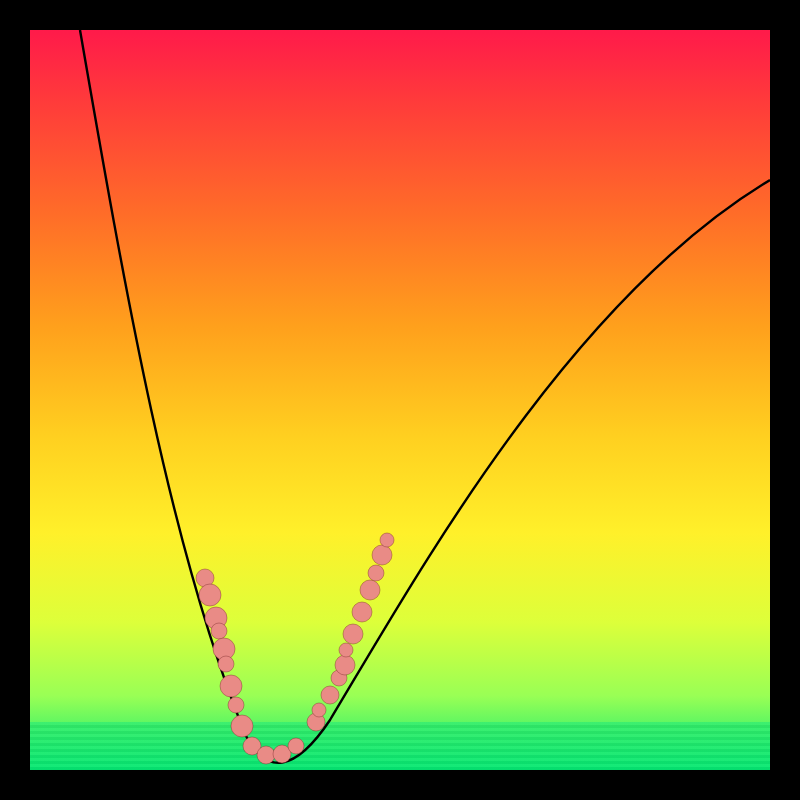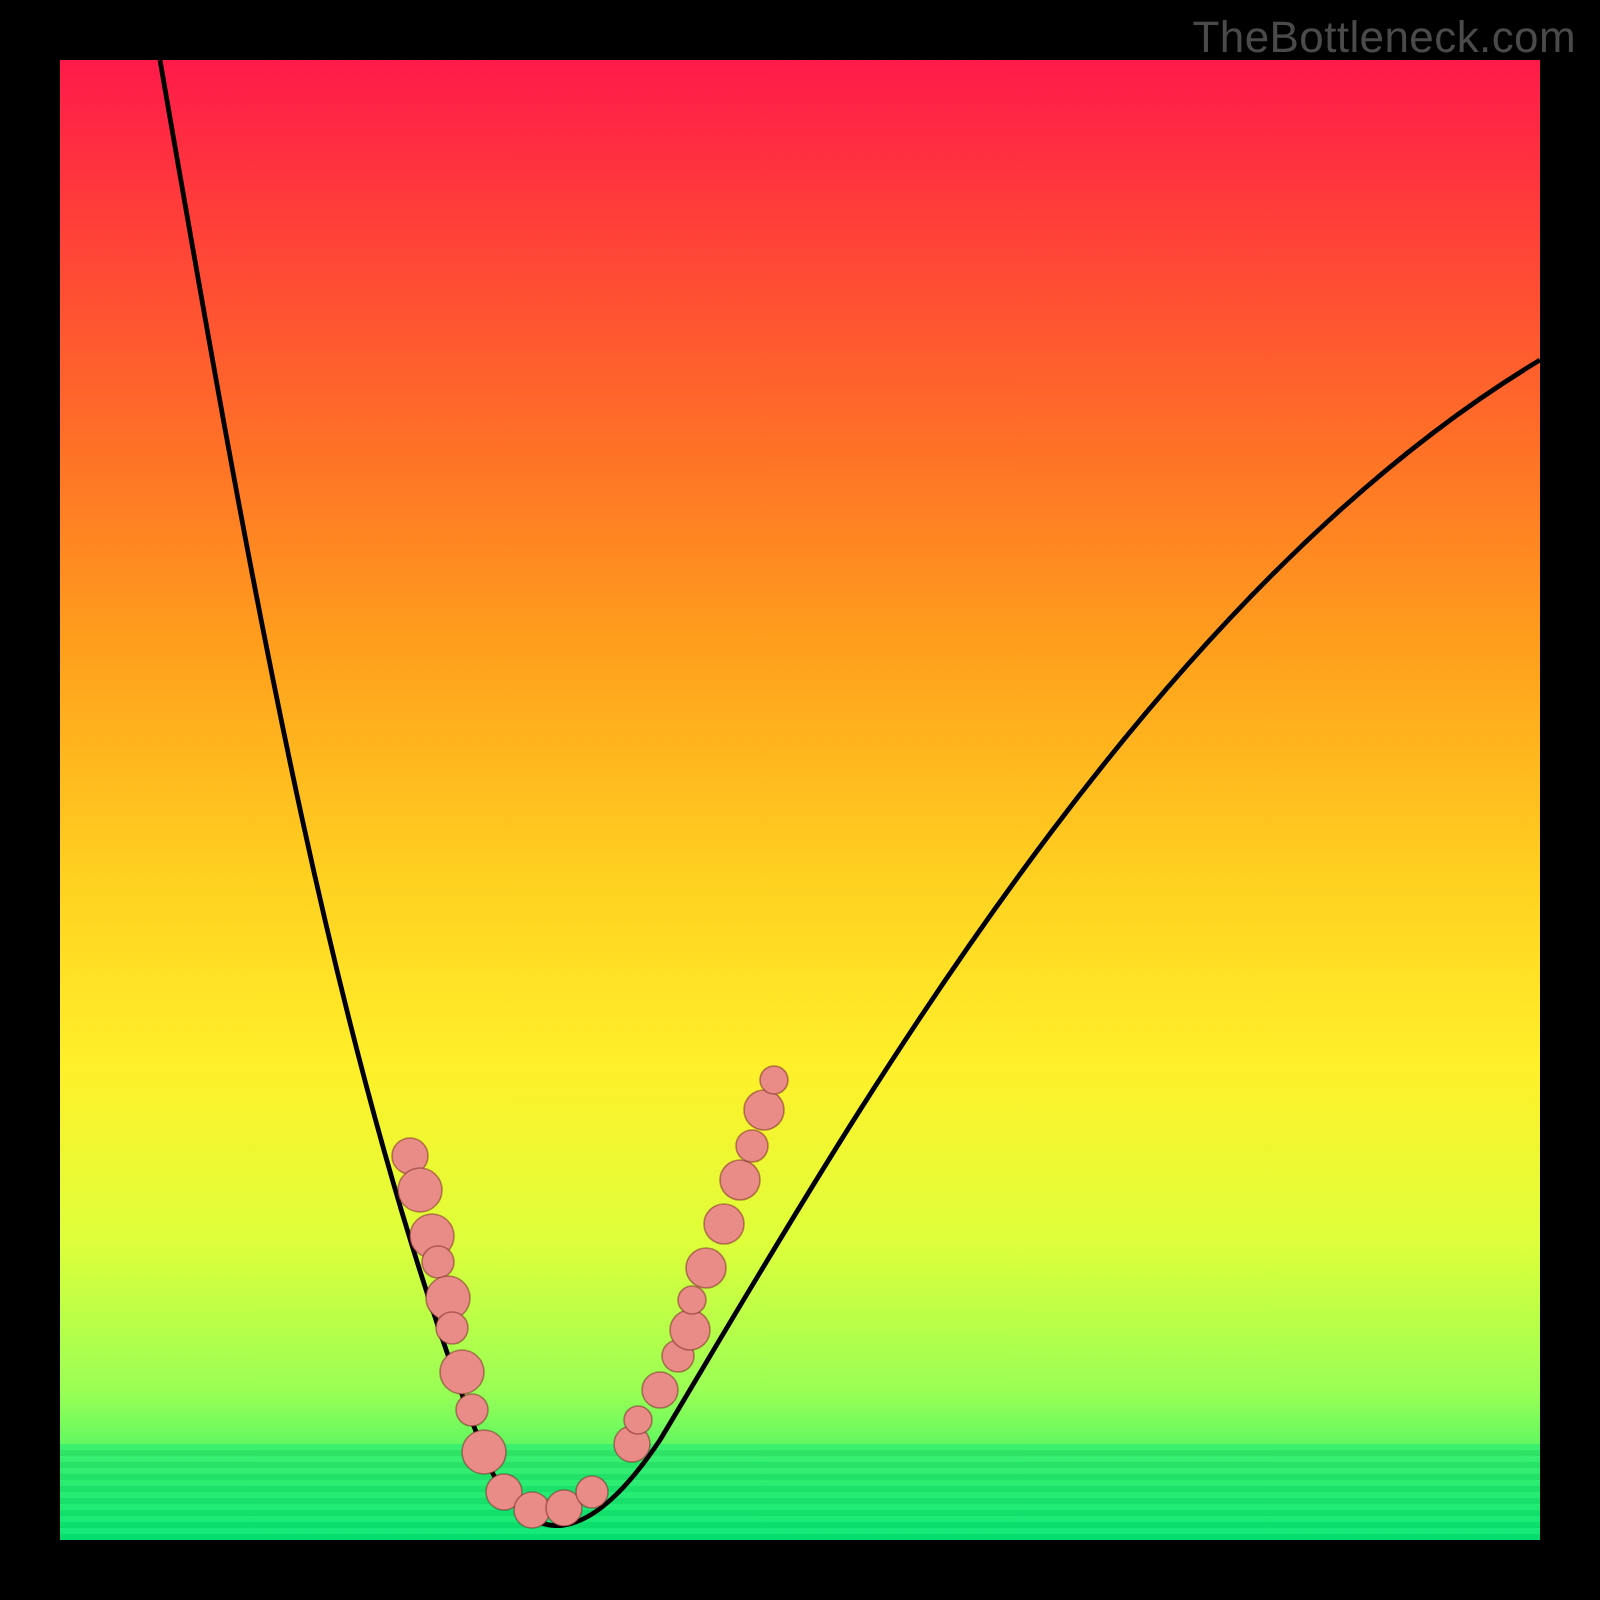--- a/index.html
+++ b/index.html
@@ -106,14 +106,13 @@
           <circle cx="323" cy="604" r="10" fill="#e98b86" stroke="rgba(120,40,40,0.5)" stroke-width="0.8"></circle>
           <circle cx="332" cy="582" r="10" fill="#e98b86" stroke="rgba(120,40,40,0.5)" stroke-width="0.8"></circle>
           <circle cx="340" cy="560" r="10" fill="#e98b86" stroke="rgba(120,40,40,0.5)" stroke-width="0.8"></circle>
           <circle cx="346" cy="543" r="8" fill="#e98b86" stroke="rgba(120,40,40,0.5)" stroke-width="0.8"></circle>
           <circle cx="352" cy="525" r="10" fill="#e98b86" stroke="rgba(120,40,40,0.5)" stroke-width="0.8"></circle>
           <circle cx="357" cy="510" r="7" fill="#e98b86" stroke="rgba(120,40,40,0.5)" stroke-width="0.8"></circle>
         </g>
     </svg>
   </div>
 
-  <div class="watermark">TheBottleneck.com</div>
 </div>
 
 </body></html>

